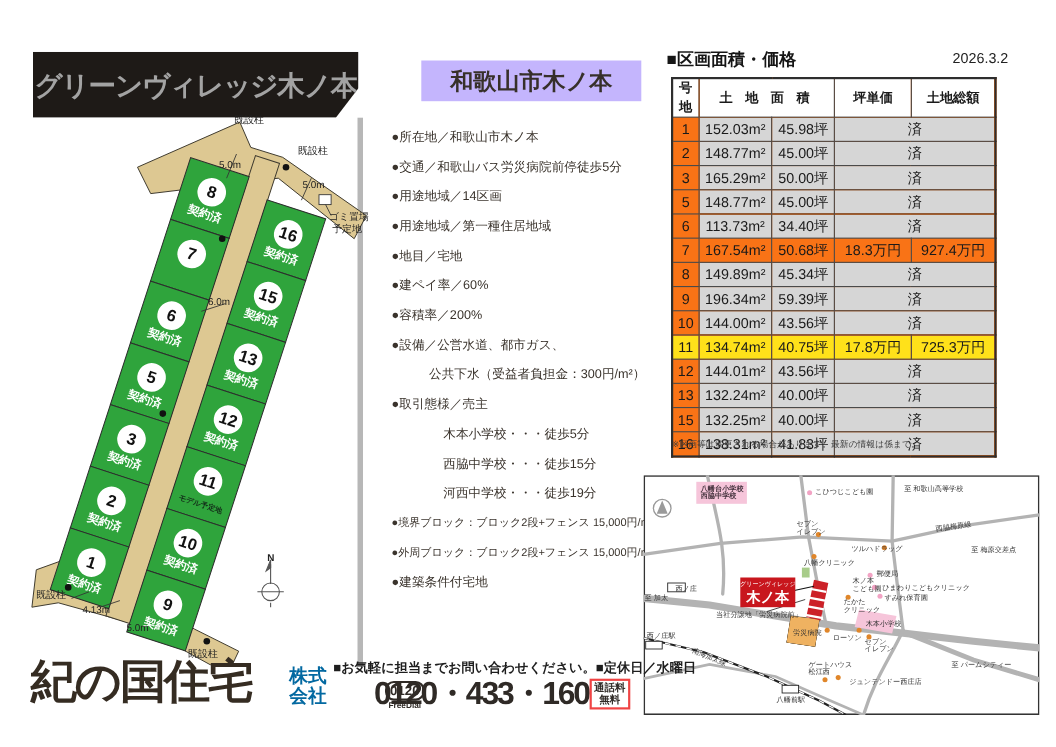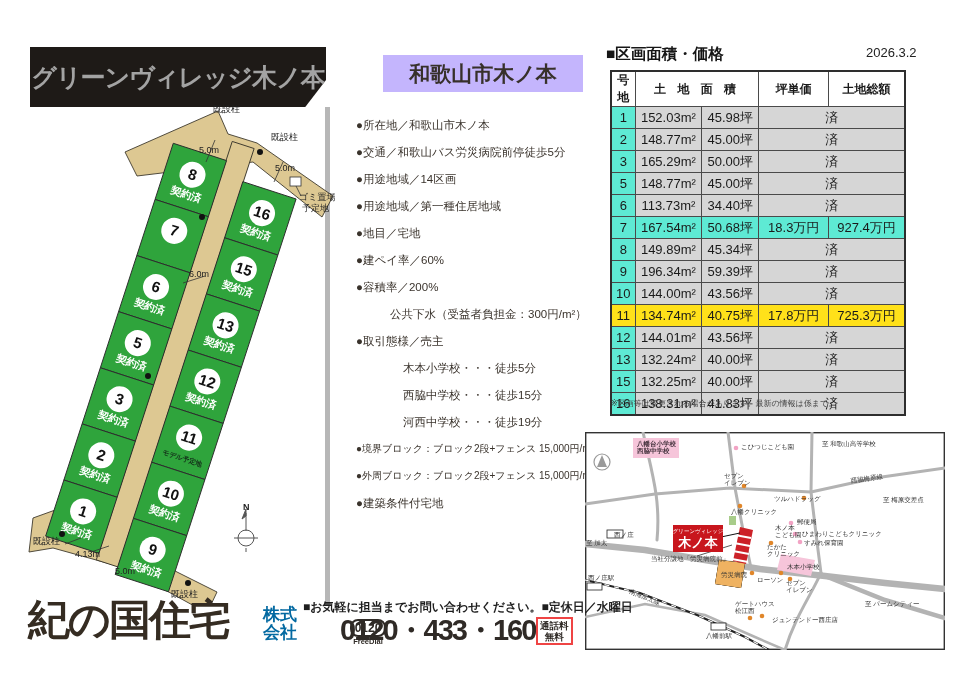--- a/index.html
+++ b/index.html
@@ -11,21 +11,21 @@
   #banner{left:30px;top:47px;width:296px;height:60px;background:#1e1a17;color:#a3a3a3;
           display:flex;align-items:center;justify-content:center;font-weight:bold;font-size:25px;
           letter-spacing:-1px;clip-path:polygon(0 0,100% 0,100% 55%,93% 100%,0 100%);}
   #subtitle{left:383px;top:55px;width:200px;height:37px;background:#c4b5fd;color:#37302a;
             display:flex;align-items:center;justify-content:center;font-weight:bold;font-size:21px;}
 
   
   #price-head{left:606px;top:44px;font-size:15.5px;font-weight:bold;color:#161616;}
   #price-date{left:866px;top:45px;font-size:13px;color:#222;}
   #price-tbl{left:610px;top:70px;width:296px;border-collapse:collapse;table-layout:fixed;
-             border:2px solid #2e2e2e;background:#5eead4;}
+             border:2px solid #2e2e2e;background:#f97316;}
   #price-tbl th,#price-tbl td{border:1px solid #4a4a4a;padding:0;text-align:center;overflow:hidden;}
   #price-tbl th{height:16px;font-size:12px;font-weight:bold;background:#fff;color:#1a1a1a;}
   th.h-lot{font-size:8.5px;}
   th.h-area{letter-spacing:4px;}
   #price-tbl td{height:21px;font-size:13px;color:#1a1a1a;}
   td.c-lot{font-size:13px;}
   td.gray{background:#d6d6d6;}
   td.c-unit,td.c-total{text-align:right;padding-right:6px;}
   tr.hl td{background:#ffe11a !important;}
   #note{left:611px;top:398px;font-size:8px;color:#3c3c3c;}
@@ -192,20 +192,21 @@
 
 <div id="vdivider" class="abs"></div>
 <div id="details" class="abs">
     <div class="d-item ind0">●所在地／和歌山市木ノ本</div>
     <div class="d-item ind0">●交通／和歌山バス労災病院前停徒歩5分</div>
     <div class="d-item ind0">●用途地域／14区画</div>
     <div class="d-item ind0">●用途地域／第一種住居地域</div>
     <div class="d-item ind0">●地目／宅地</div>
     <div class="d-item ind0">●建ペイ率／60%</div>
     <div class="d-item ind0">●容積率／200%</div>
+    <div class="d-item ind0">●設備／公営水道、都市ガス、</div>
     <div class="d-item ind1">公共下水（受益者負担金：300円/m²）</div>
     <div class="d-item ind0">●取引態様／売主</div>
     <div class="d-item ind2">木本小学校・・・徒歩5分</div>
     <div class="d-item ind2">西脇中学校・・・徒歩15分</div>
     <div class="d-item ind2">河西中学校・・・徒歩19分</div>
     <div class="d-item ind0 d-small">●境界ブロック：ブロック2段+フェンス 15,000円/m(税抜)</div>
     <div class="d-item ind0 d-small">●外周ブロック：ブロック2段+フェンス 15,000円/m(税抜)</div>
     <div class="d-item ind0">●建築条件付宅地</div>
   </div>
 

